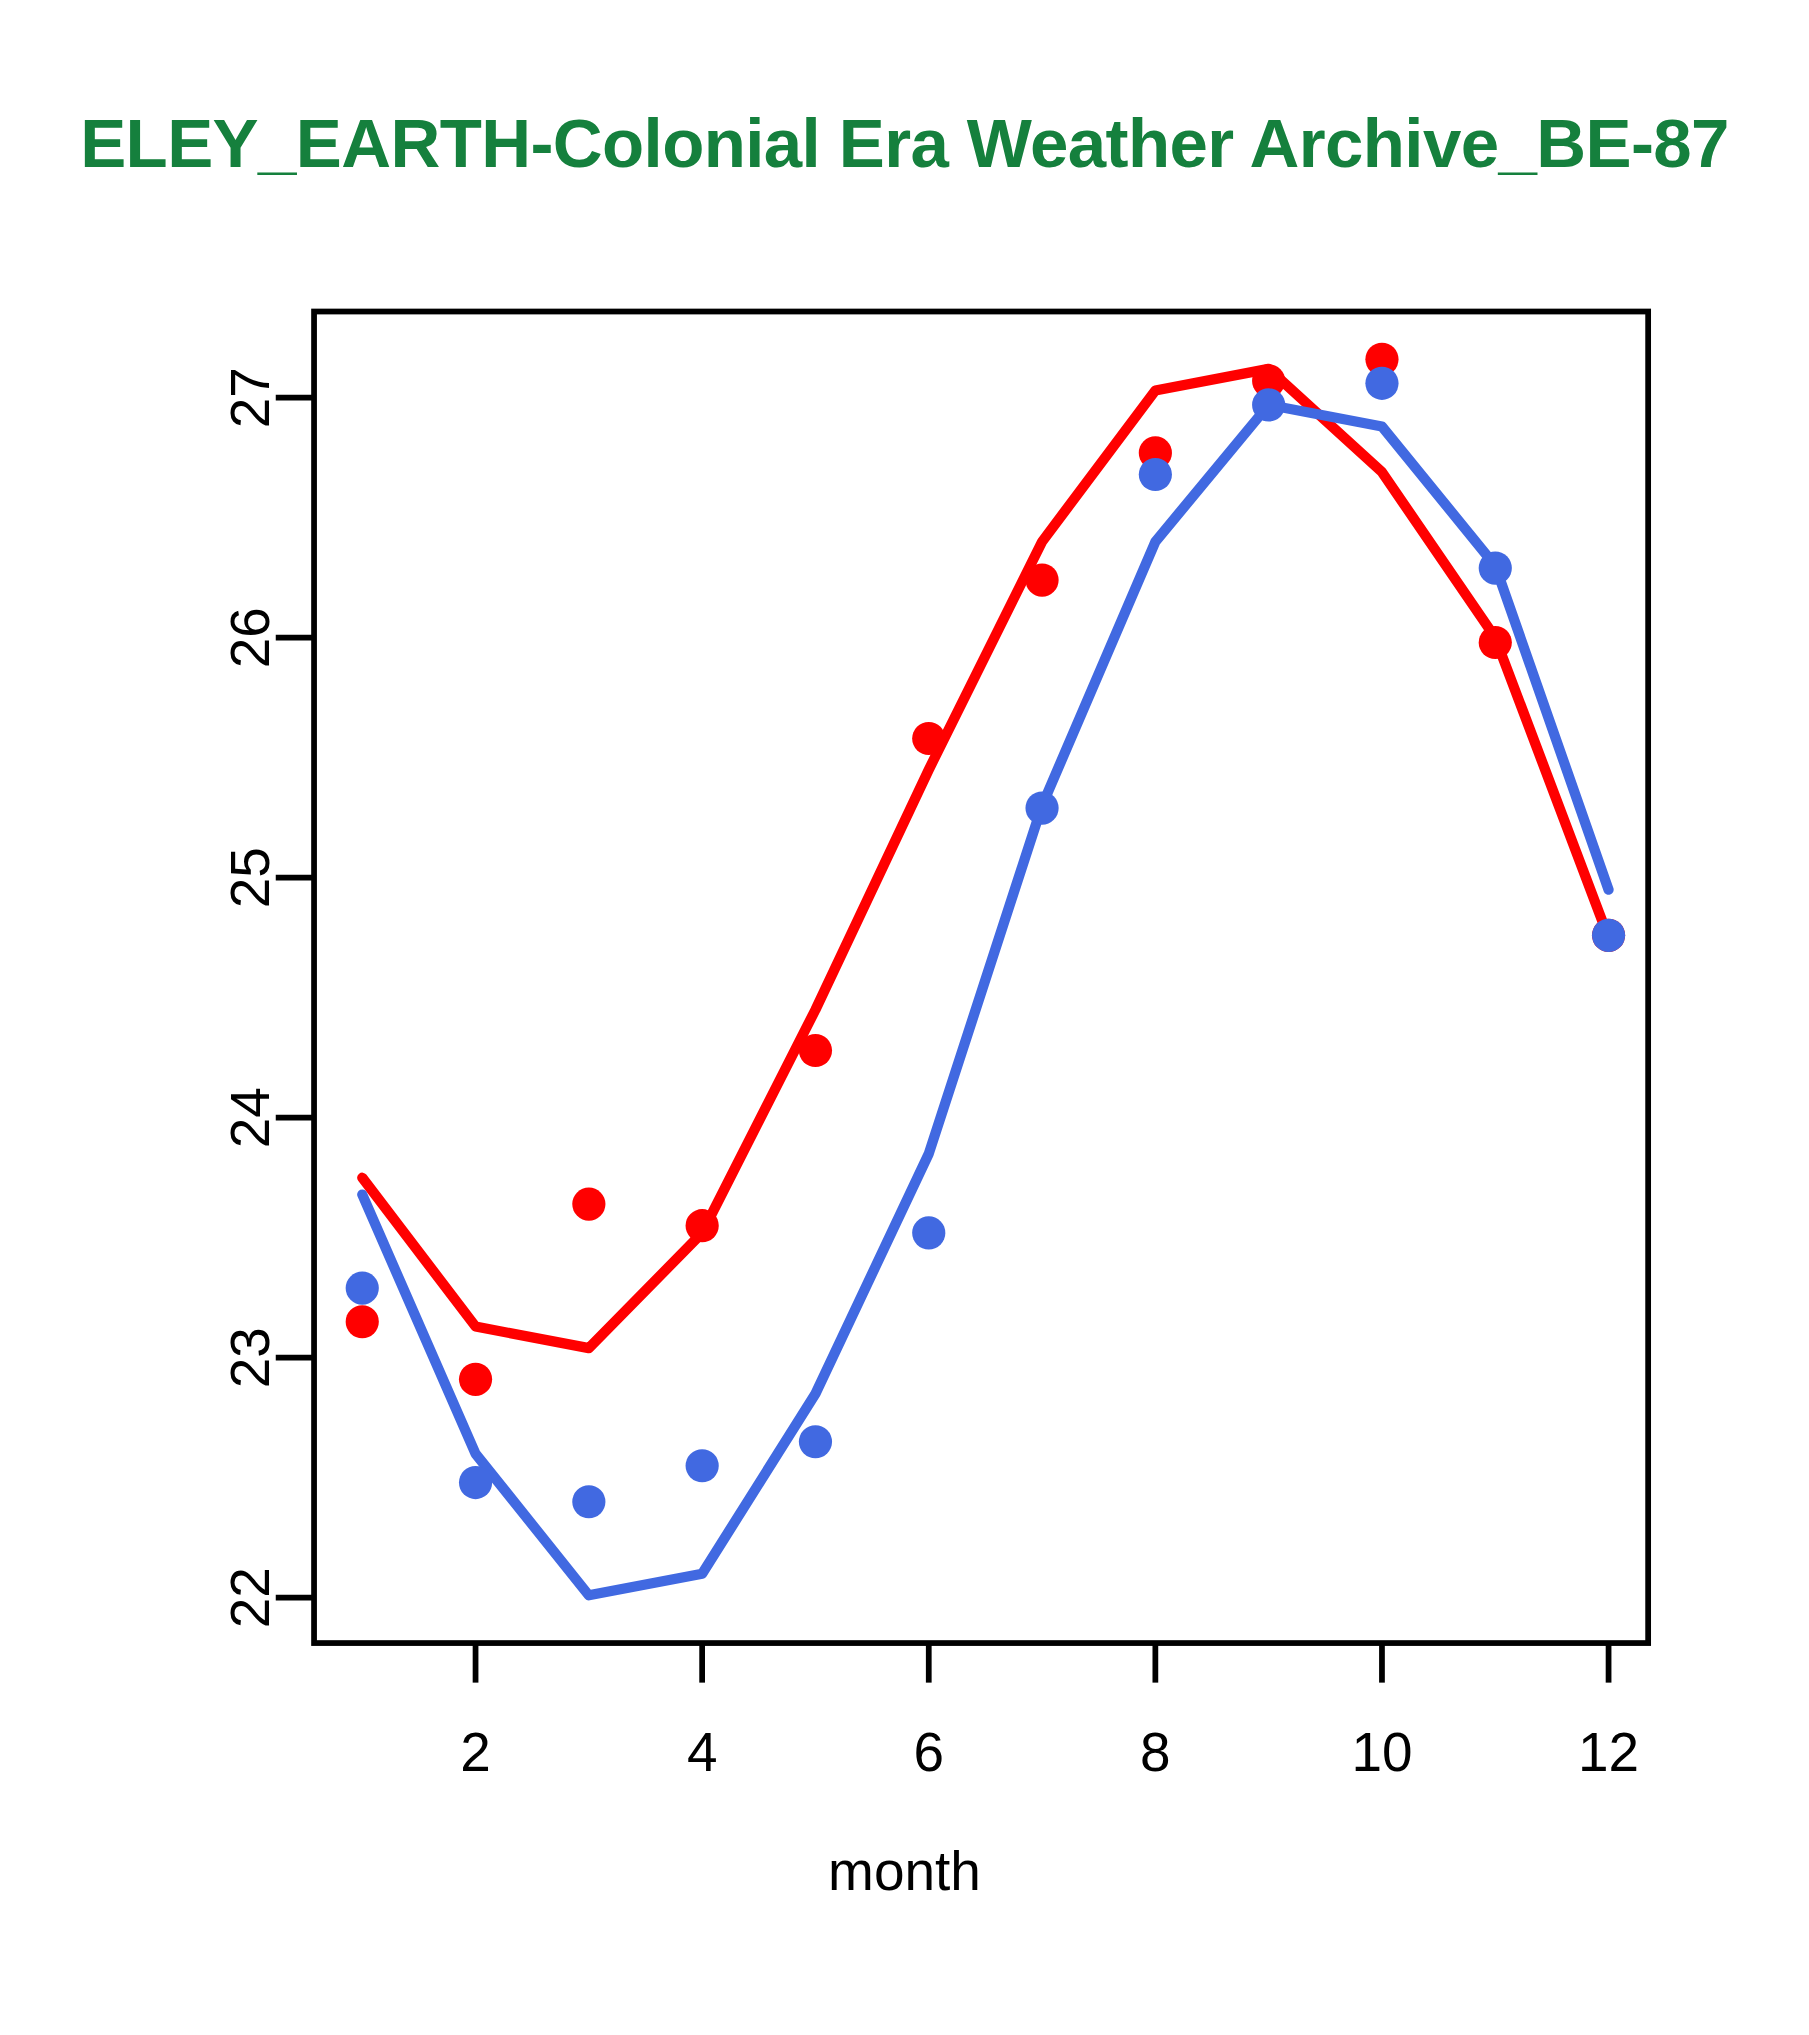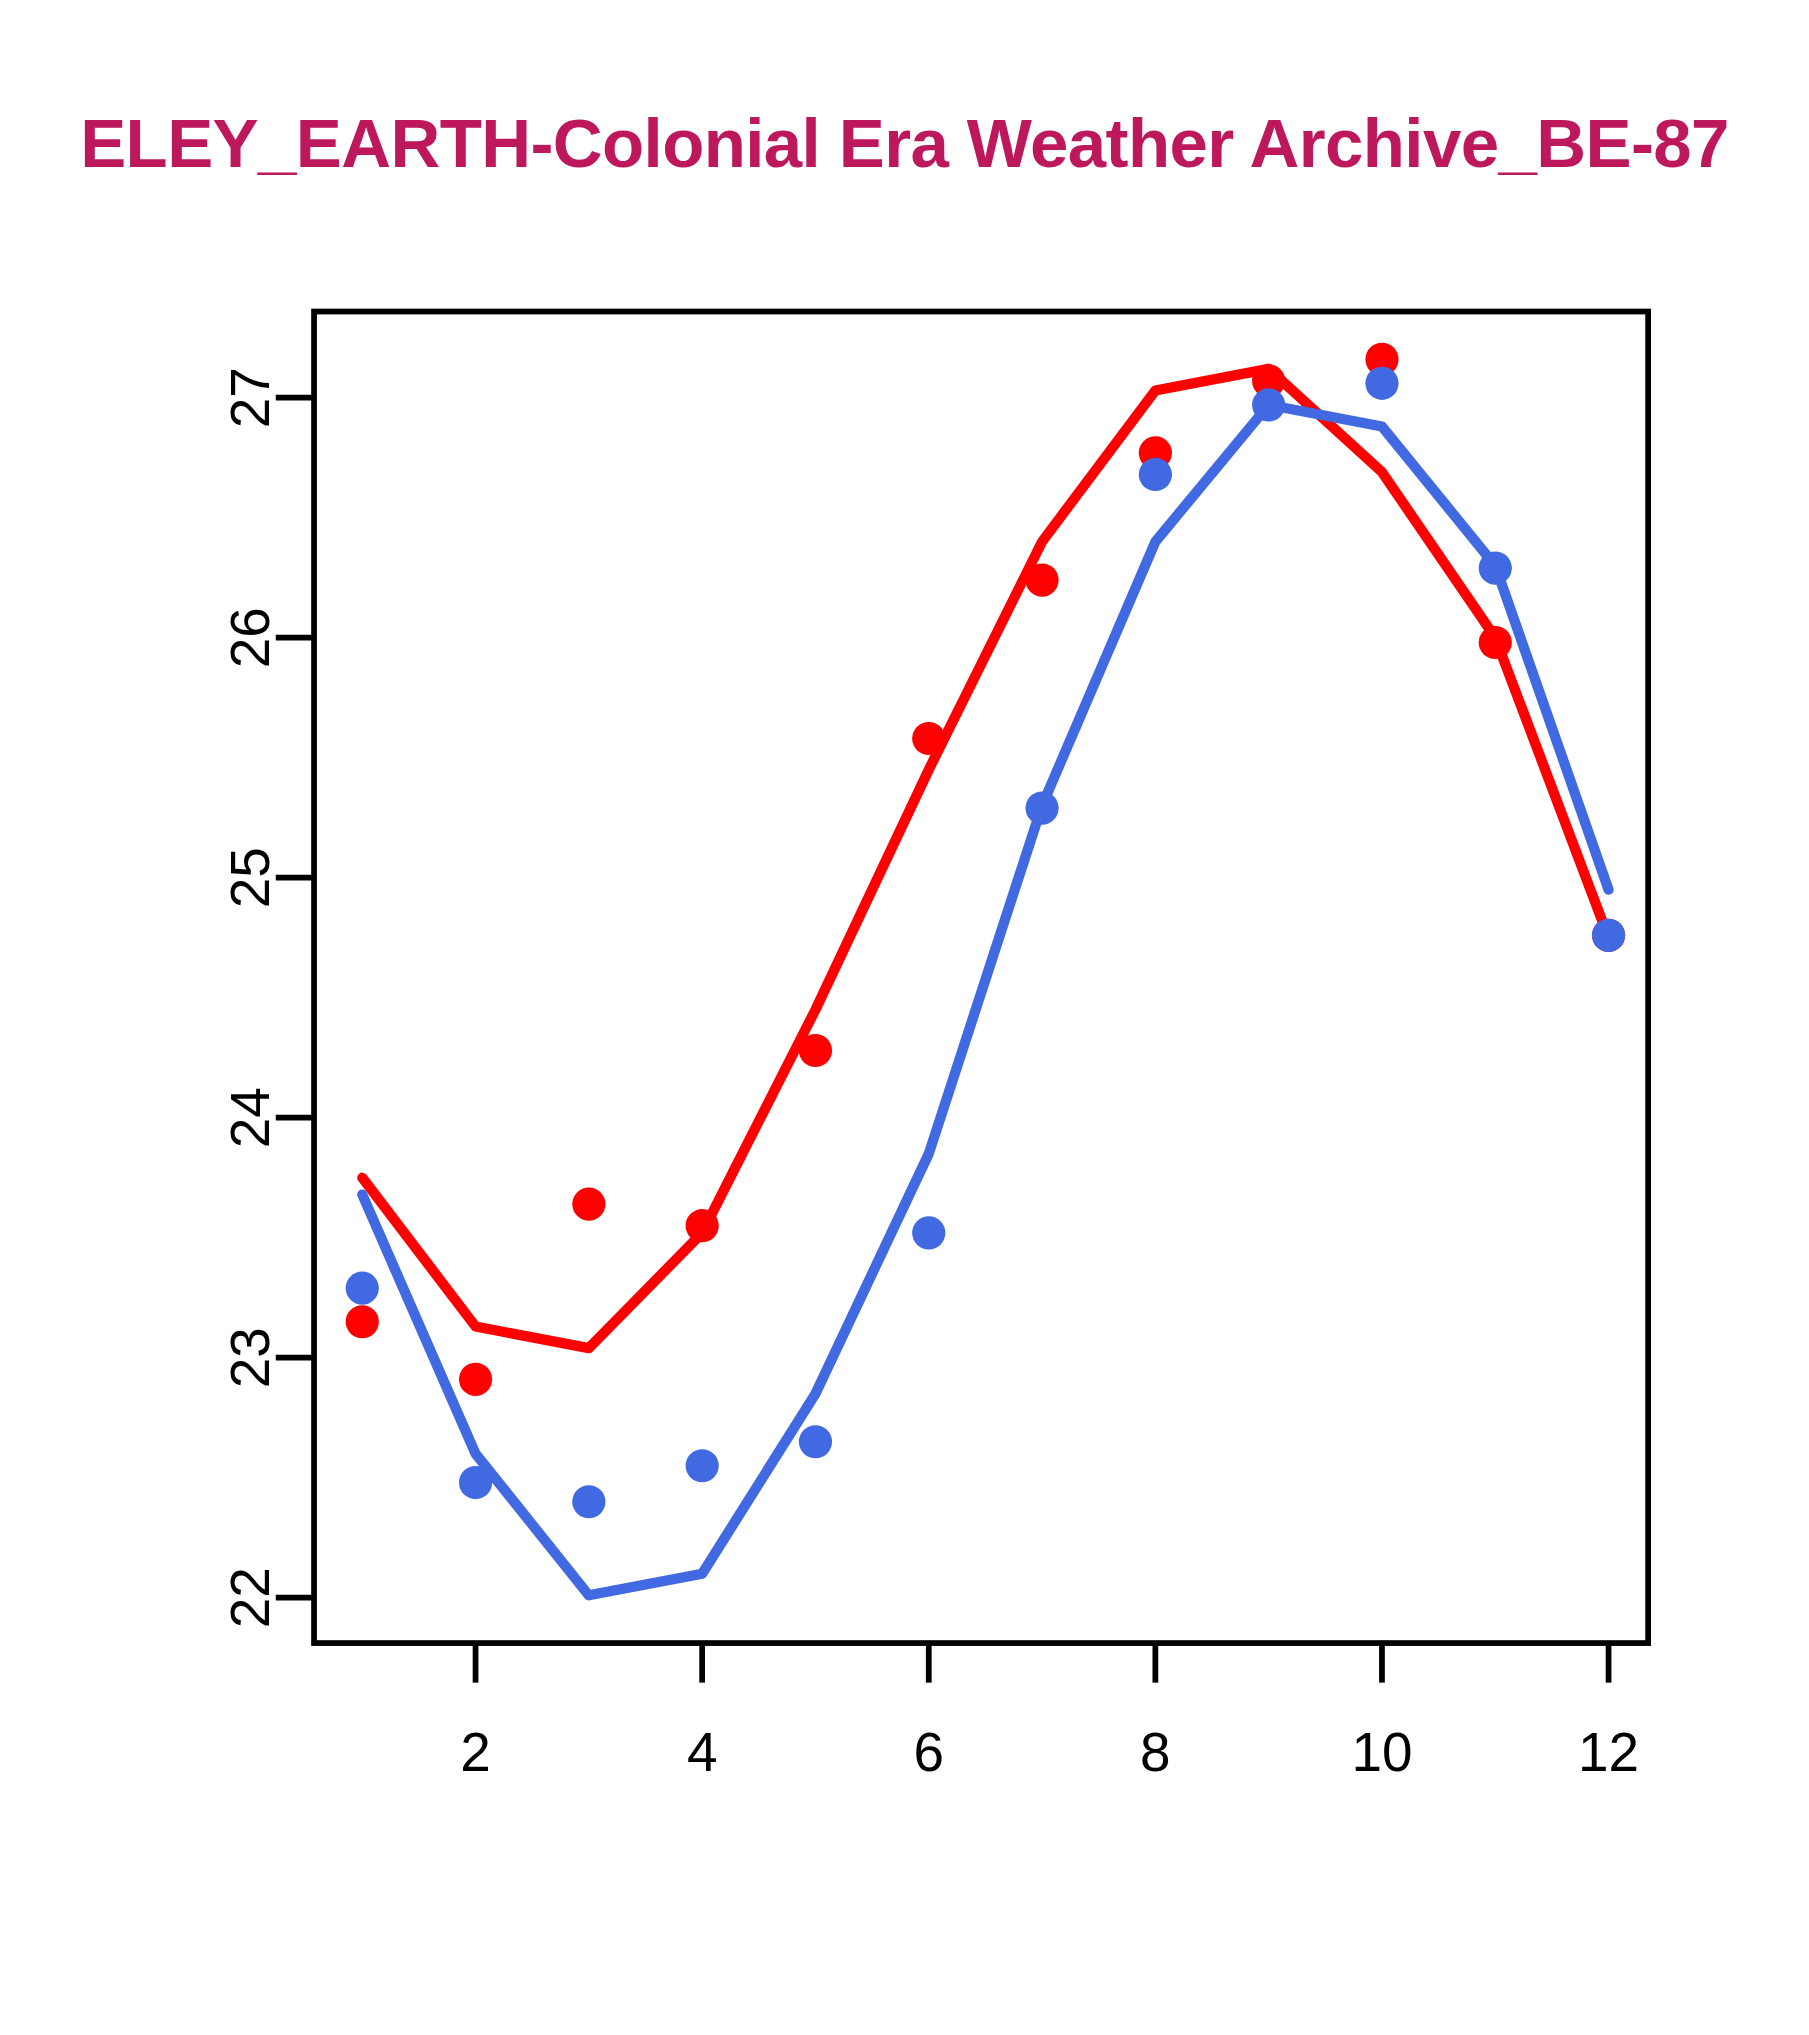--- a/index.html
+++ b/index.html
@@ -9,21 +9,21 @@
 
   #plot-title {
     position:absolute;
     left:0; top:105px;
     width:1809px;
     text-align:center;
     font-family:"Liberation Sans", sans-serif;
     font-weight:bold;
     font-size:69px;
     line-height:77px;
-    color:#be185d;
+    color:#15803d;
     white-space:nowrap;
     letter-spacing:-0.6px;
   }
 
   #xaxis-title {
     position:absolute;
     left:0; top:1839px;
     width:1809px;
     text-align:center;
     font-size:55px;
@@ -103,15 +103,16 @@
         <text x="392" y="623" text-anchor="middle" dominant-baseline="central" transform="rotate(-90 392 623)" class="tick-label-y">27</text>
         <text x="745" y="2774" text-anchor="middle" class="tick-label-x">2</text>
         <text x="1100" y="2774" text-anchor="middle" class="tick-label-x">4</text>
         <text x="1455" y="2774" text-anchor="middle" class="tick-label-x">6</text>
         <text x="1810" y="2774" text-anchor="middle" class="tick-label-x">8</text>
         <text x="2165" y="2774" text-anchor="middle" class="tick-label-x">10</text>
         <text x="2520" y="2774" text-anchor="middle" class="tick-label-x">12</text>
       </g>
   </svg>
 
+  <div id="xaxis-title">month</div>
 
 </div>
 
 
 </body></html>

